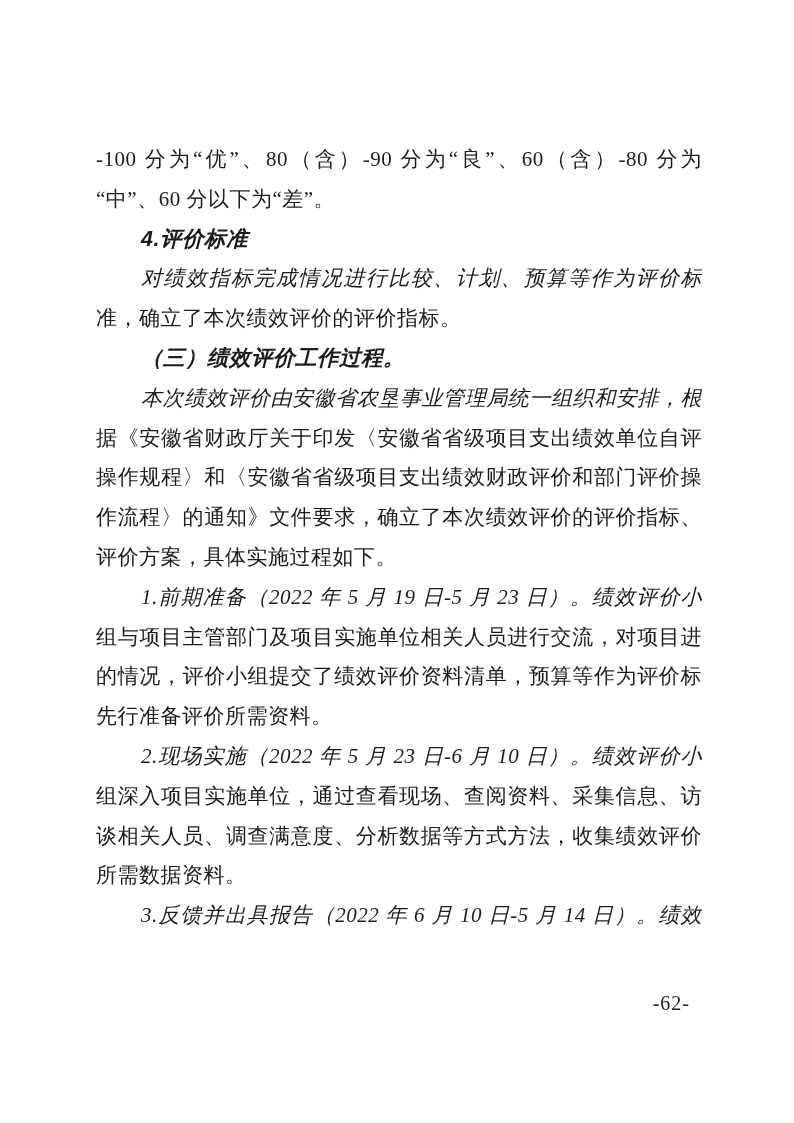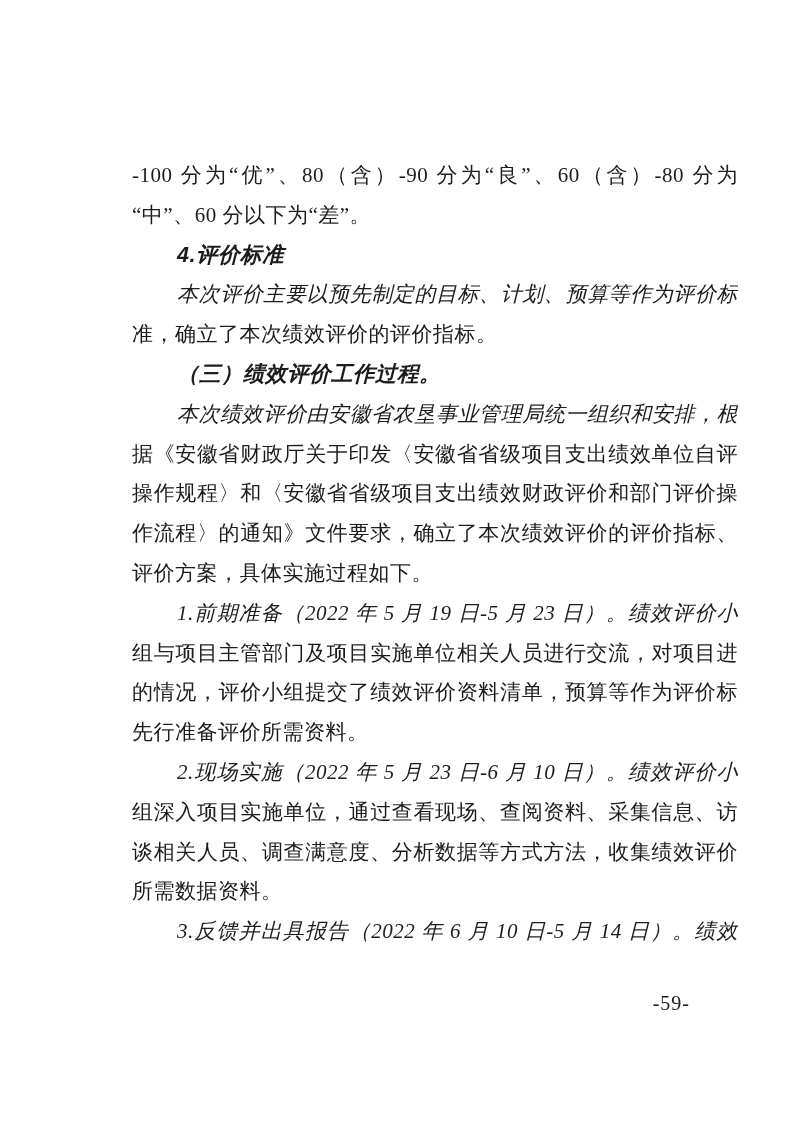--- a/index.html
+++ b/index.html
@@ -12,23 +12,22 @@
     width: 794px;
     height: 1123px;
     background: #ffffff;
     overflow: hidden;
     color: #1c1c1c;
     font-family: "Liberation Serif", "DejaVu Serif", serif;
   }
   .content {
     position: absolute;
     left: 96px;
-    top: 156px;
+    top: 140px;
     width: 606px;
-    margin-left: 36px;
   }
   .line {
     font-size: 21px;
     line-height: 39.8px;
     height: 39.8px;
     overflow: hidden;
     letter-spacing: 0.5px;
     text-align: left;
     color: #1c1c1c;
   }
@@ -61,21 +60,21 @@
 <body>
 
 <div class="page">
   <div class="content">
 
     <div class="line justify">-100 分为“优”、80（含）-90 分为“良”、60（含）-80 分为</div>
     <div class="line">“中”、60 分以下为“差”。</div>
 
     <div class="line heading indent">4.评价标准</div>
 
-    <div class="line indent justify">本次评价主要以预先制定的目标、计划、预算等作为评价标</div>
+    <div class="line indent justify">对绩效指标完成情况进行比较、计划、预算等作为评价标</div>
     <div class="line">准，确立了本次绩效评价的评价指标。</div>
 
     <div class="line heading indent">（三）绩效评价工作过程。</div>
 
     <div class="line indent justify">本次绩效评价由安徽省农垦事业管理局统一组织和安排，根</div>
     <div class="line justify">据《安徽省财政厅关于印发〈安徽省省级项目支出绩效单位自评</div>
     <div class="line justify">操作规程〉和〈安徽省省级项目支出绩效财政评价和部门评价操</div>
     <div class="line justify">作流程〉的通知》文件要求，确立了本次绩效评价的评价指标、</div>
     <div class="line">评价方案，具体实施过程如下。</div>
 
@@ -86,14 +85,14 @@
 
     <div class="line indent justify">2.现场实施（2022 年 5 月 23 日-6 月 10 日）。绩效评价小</div>
     <div class="line justify">组深入项目实施单位，通过查看现场、查阅资料、采集信息、访</div>
     <div class="line justify">谈相关人员、调查满意度、分析数据等方式方法，收集绩效评价</div>
     <div class="line">所需数据资料。</div>
 
     <div class="line indent justify">3.反馈并出具报告（2022 年 6 月 10 日-5 月 14 日）。绩效</div>
 
   </div>
 
-  <div class="page-number">-59-</div>
+  <div class="page-number">-62-</div>
 </div>
 
 </body></html>

